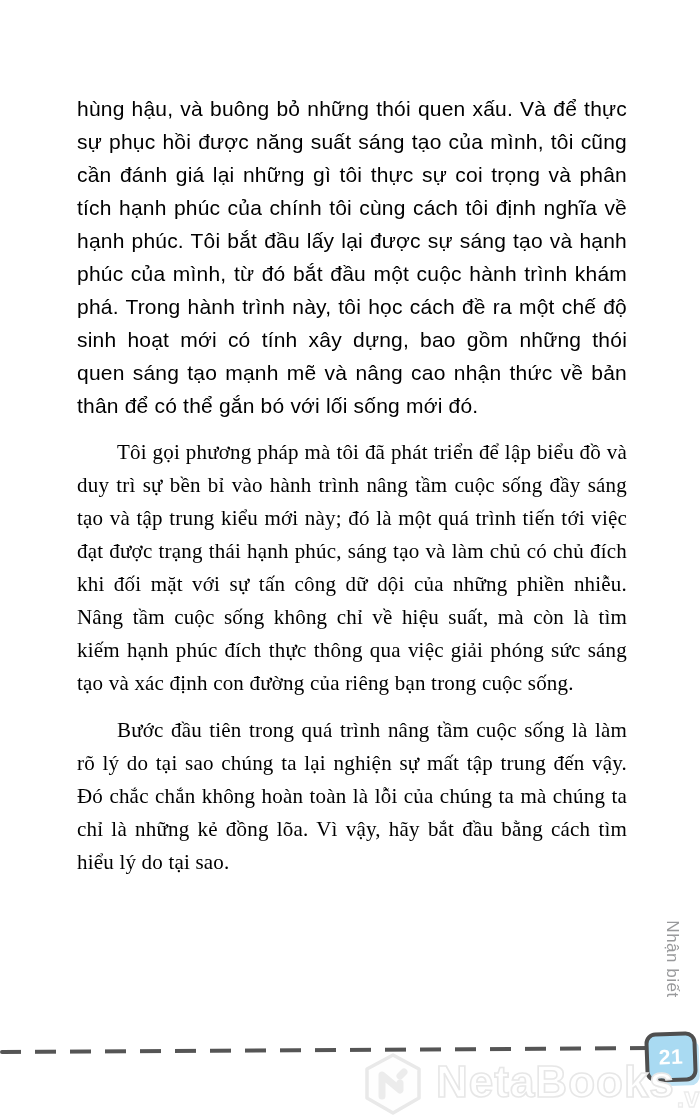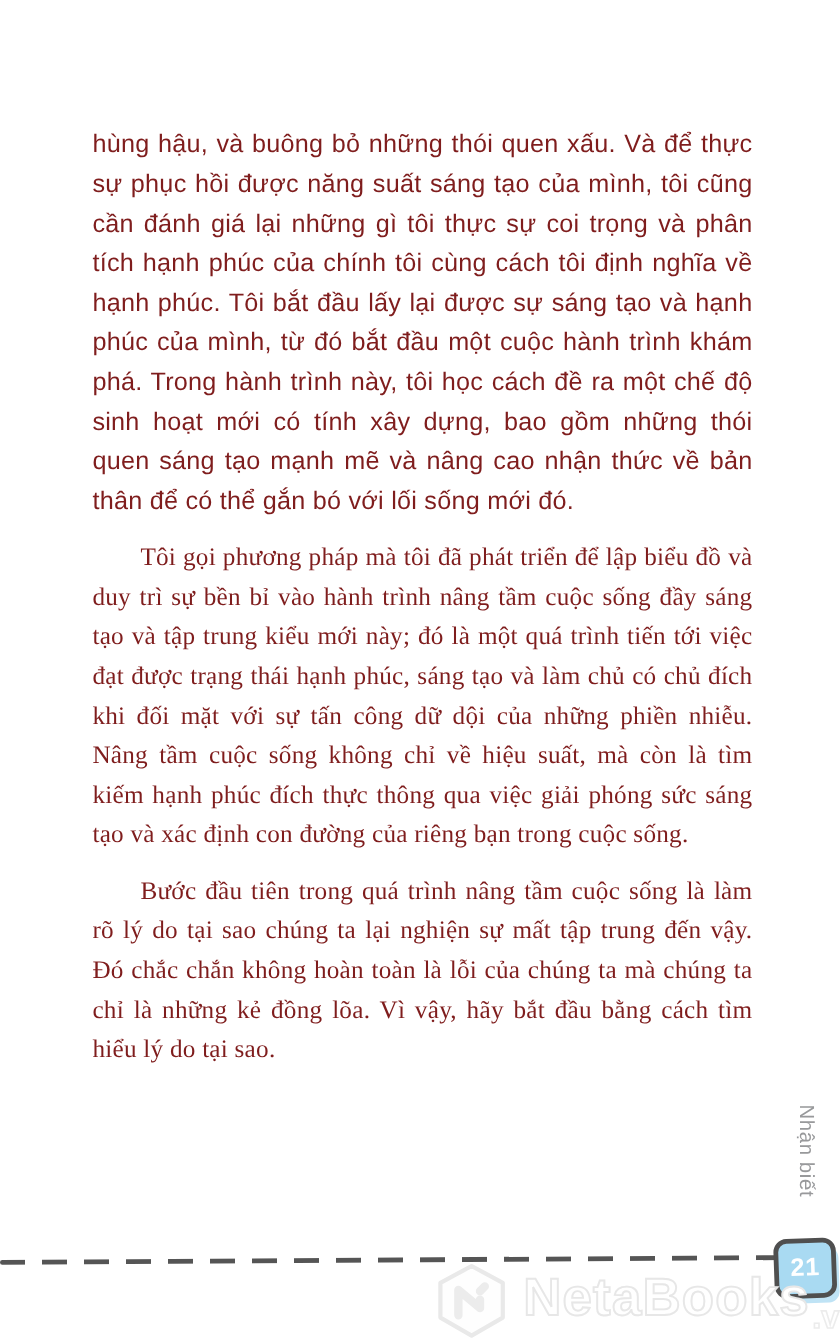--- a/index.html
+++ b/index.html
@@ -11,23 +11,23 @@
   .page {
     position: relative;
     width: 700px;
     height: 1120px;
     background: #ffffff;
     overflow: hidden;
   }
   .text-block {
     position: absolute;
     left: 77px;
-    top: 104px;
+    top: 92px;
     width: 550px;
-    color: #7f1d1d;
+    color: #000000;
     font-size: 21px;
     line-height: 33px;
     text-align: justify;
     letter-spacing: 0.2px;
   }
   .text-block p {
     margin: 0 0 14px 0;
   }
   .text-block p.indent {
     text-indent: 40px;

